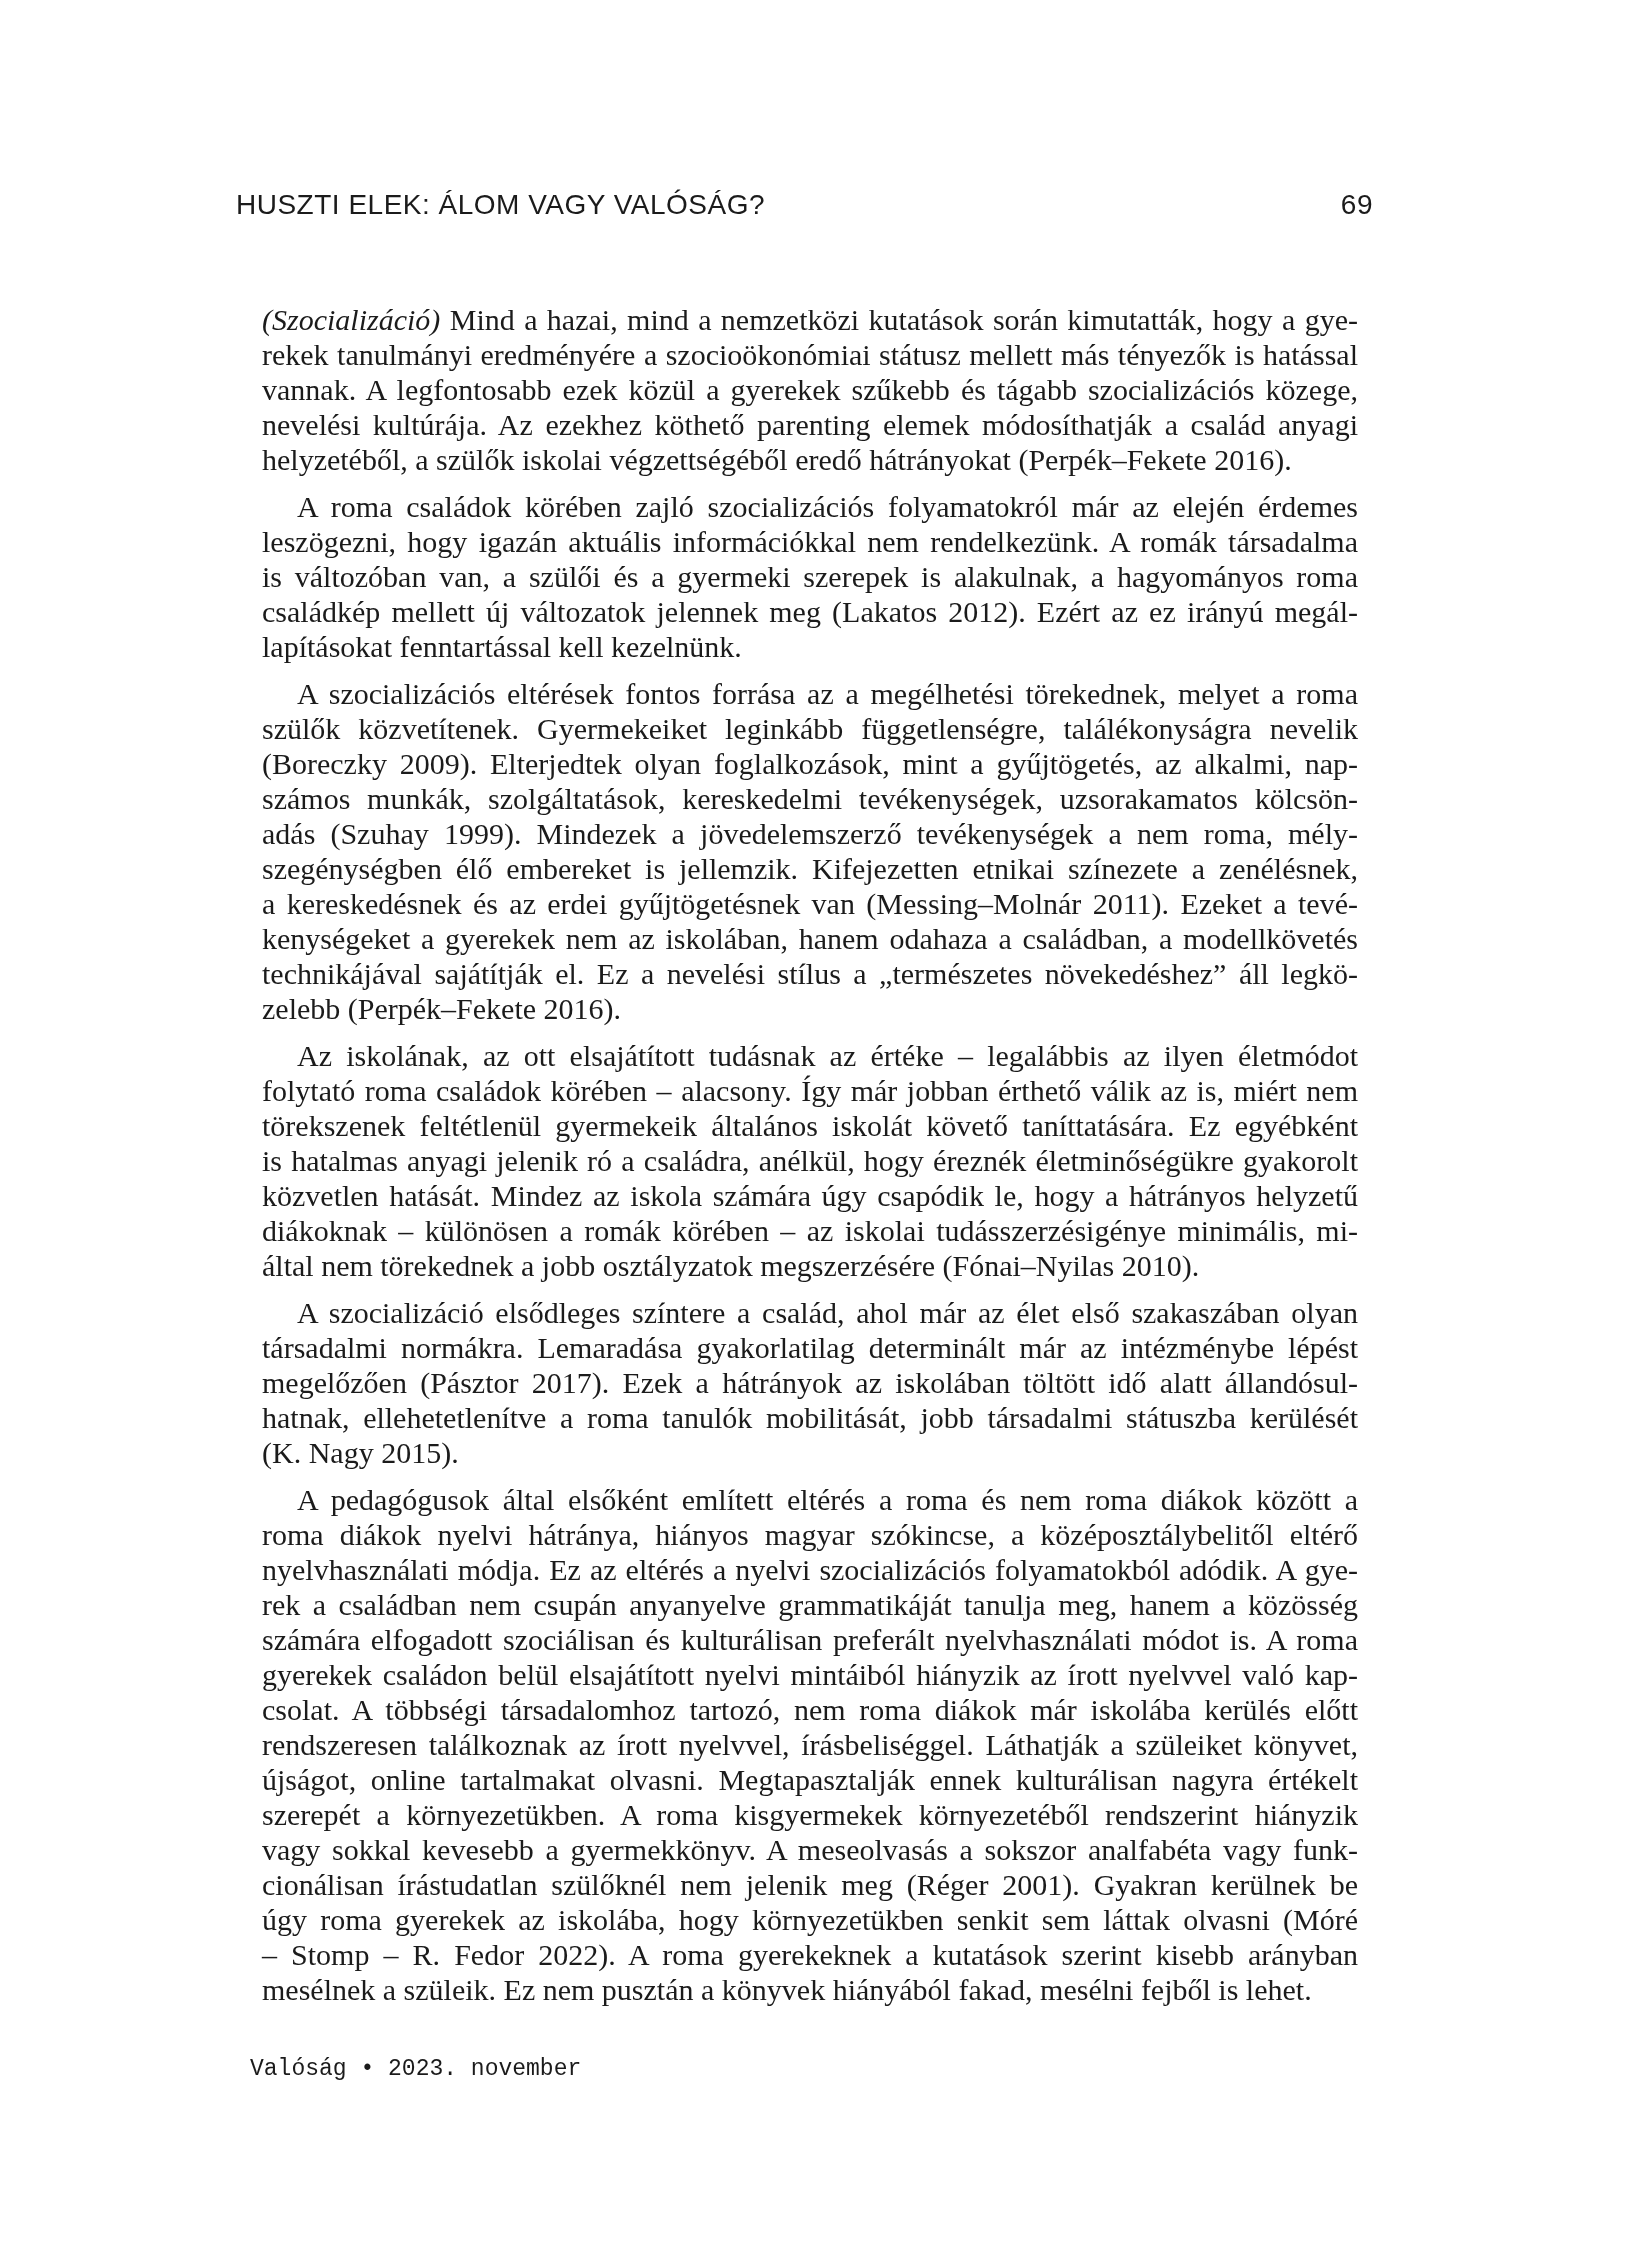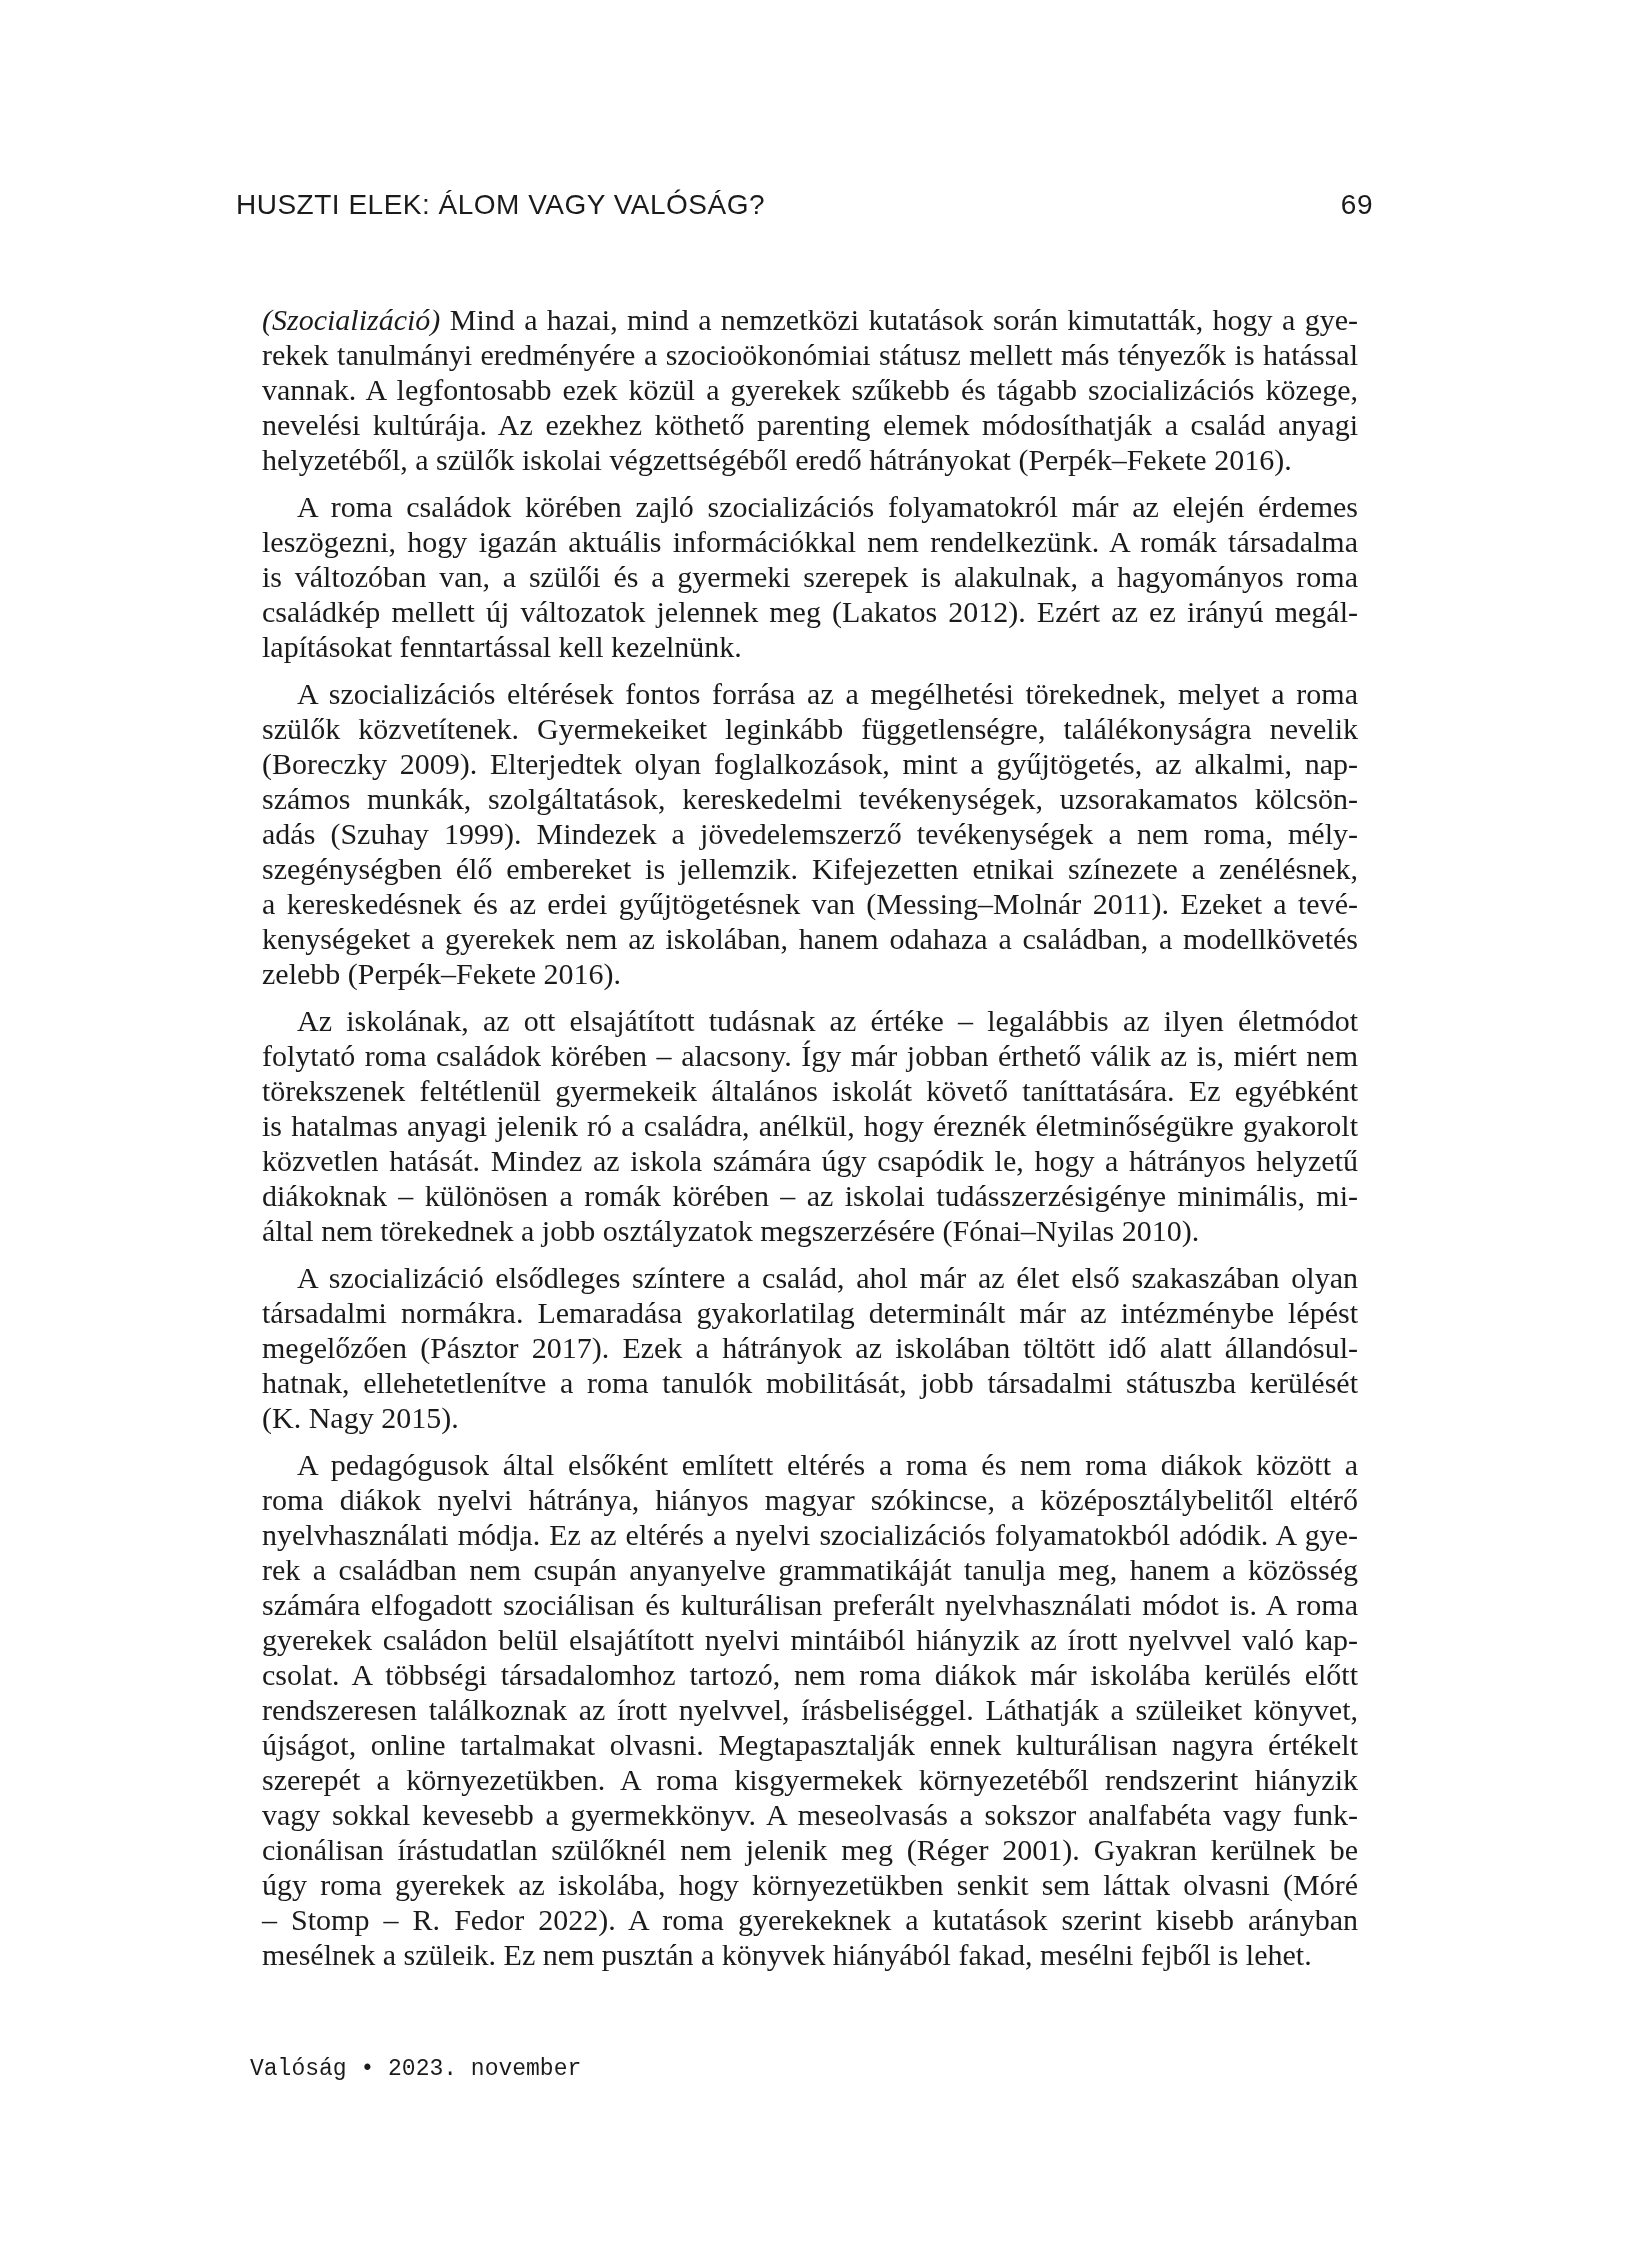--- a/index.html
+++ b/index.html
@@ -56,20 +56,21 @@
 
   <p class="para">
     <span class="line indent">A szocializációs eltérések fontos forrása az a megélhetési törekednek, melyet a roma</span>
     <span class="line">szülők közvetítenek. Gyermekeiket leginkább függetlenségre, találékonyságra nevelik</span>
     <span class="line">(Boreczky 2009). Elterjedtek olyan foglalkozások, mint a gyűjtögetés, az alkalmi, nap-</span>
     <span class="line">számos munkák, szolgáltatások, kereskedelmi tevékenységek, uzsorakamatos kölcsön-</span>
     <span class="line">adás (Szuhay 1999). Mindezek a jövedelemszerző tevékenységek a nem roma, mély-</span>
     <span class="line">szegénységben élő embereket is jellemzik. Kifejezetten etnikai színezete a zenélésnek,</span>
     <span class="line">a kereskedésnek és az erdei gyűjtögetésnek van (Messing–Molnár 2011). Ezeket a tevé-</span>
     <span class="line">kenységeket a gyerekek nem az iskolában, hanem odahaza a családban, a modellkövetés</span>
+    <span class="line">technikájával sajátítják el. Ez a nevelési stílus a „természetes növekedéshez” áll legkö-</span>
     <span class="line last">zelebb (Perpék–Fekete 2016).</span>
   </p>
 
   <p class="para">
     <span class="line indent">Az iskolának, az ott elsajátított tudásnak az értéke – legalábbis az ilyen életmódot</span>
     <span class="line">folytató roma családok körében – alacsony. Így már jobban érthető válik az is, miért nem</span>
     <span class="line">törekszenek feltétlenül gyermekeik általános iskolát követő taníttatására. Ez egyébként</span>
     <span class="line">is hatalmas anyagi jelenik ró a családra, anélkül, hogy éreznék életminőségükre gyakorolt</span>
     <span class="line">közvetlen hatását. Mindez az iskola számára úgy csapódik le, hogy a hátrányos helyzetű</span>
     <span class="line">diákoknak – különösen a romák körében – az iskolai tudásszerzésigénye minimális, mi-</span>

